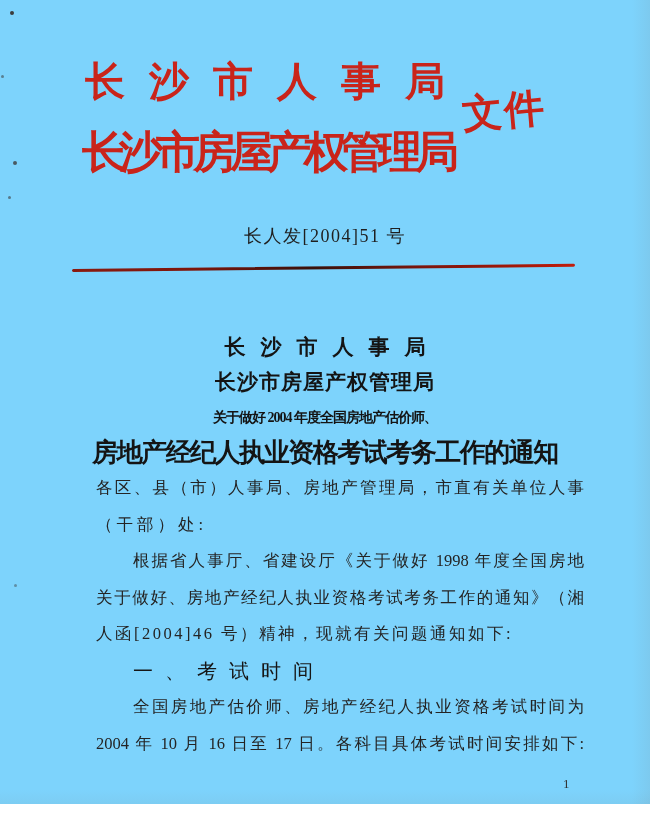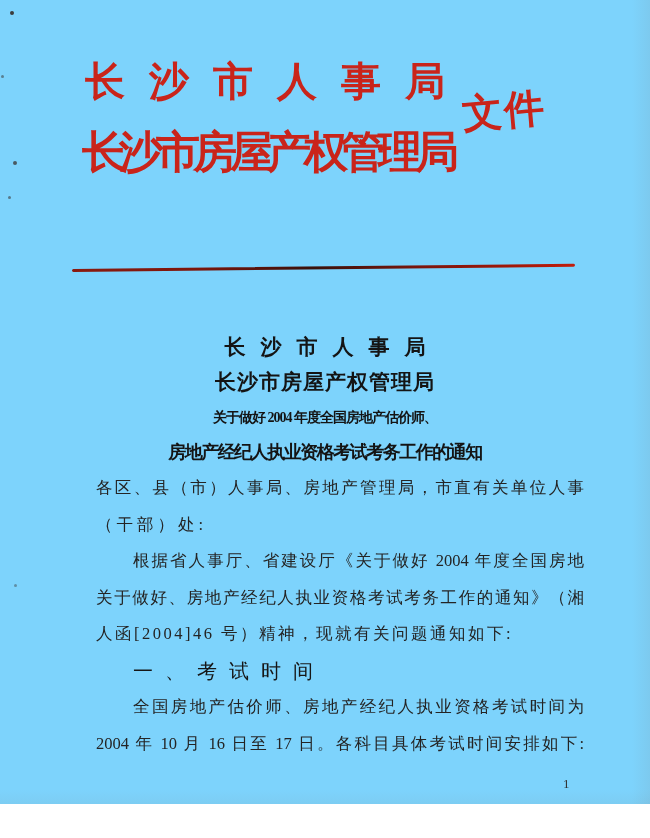--- a/index.html
+++ b/index.html
@@ -48,21 +48,21 @@
 
   
   .titleblock {
     position:absolute; left:0; top:330px; width:650px;
     text-align:center; color:#141414; font-weight:bold;
   }
   .tl { line-height:35px; white-space:nowrap; }
   .t1 { font-size:21px; letter-spacing:15px; text-indent:15px; }
   .t2 { font-size:21px; letter-spacing:1px; }
   .t3 { font-size:14px; letter-spacing:-1px; }
-  .t4 { font-size:18px; letter-spacing:-1.5px;text-align:center; }
+  .t4 { font-size:26px; letter-spacing:-1.5px;text-align:center; }
 
   
   .bodyblock {
     position:absolute; left:96px; top:470px; width:488px;
     font-size:16.5px; color:#242424;
   }
   .bl { height:36.5px; line-height:36.5px; overflow:visible; }
   .j  { text-align:justify; text-align-last:justify; }
   .ind { text-indent:37px; }
   .sp1 { letter-spacing:2.5px; }
@@ -105,34 +105,35 @@
   <div class="speck sA"></div>
   <div class="speck sB"></div>
   <div class="speck sC"></div>
   <div class="speck sD"></div>
   <div class="speck sE"></div>
 
   <div class="org1">长沙市人事局</div>
   <div class="org2">长沙市房屋产权管理局</div>
   <div class="docmark">文件</div>
 
+  <div class="docnum">长人发[2004]51 号</div>
 
   <div class="redline"></div>
 
   <div class="titleblock">
     <div class="tl t1">长沙市人事局</div>
     <div class="tl t2">长沙市房屋产权管理局</div>
     <div class="tl t3">关于做好 2004 年度全国房地产估价师、</div>
     <div class="tl t4">房地产经纪人执业资格考试考务工作的通知</div>
   </div>
 
   <div class="bodyblock">
     <div class="bl j">各区、县（市）人事局、房地产管理局，市直有关单位人事</div>
     <div class="bl sp2">（干部）处:</div>
-    <div class="bl j ind">根据省人事厅、省建设厅《关于做好 2004 年度全国房地</div>
+    <div class="bl j ind">根据省人事厅、省建设厅《关于做好 1998 年度全国房地</div>
     <div class="bl j">关于做好、房地产经纪人执业资格考试考务工作的通知》（湘</div>
     <div class="bl sp1">人函[2004]46 号）精神，现就有关问题通知如下:</div>
     <div class="bl head ind">一、考试时间</div>
     <div class="bl j ind">全国房地产估价师、房地产经纪人执业资格考试时间为</div>
     <div class="bl j">2004 年 10 月 16 日至 17 日。各科目具体考试时间安排如下:</div>
   </div>
 
   <div class="pagenum">1</div>
 
   <div class="edge-shade"></div>

